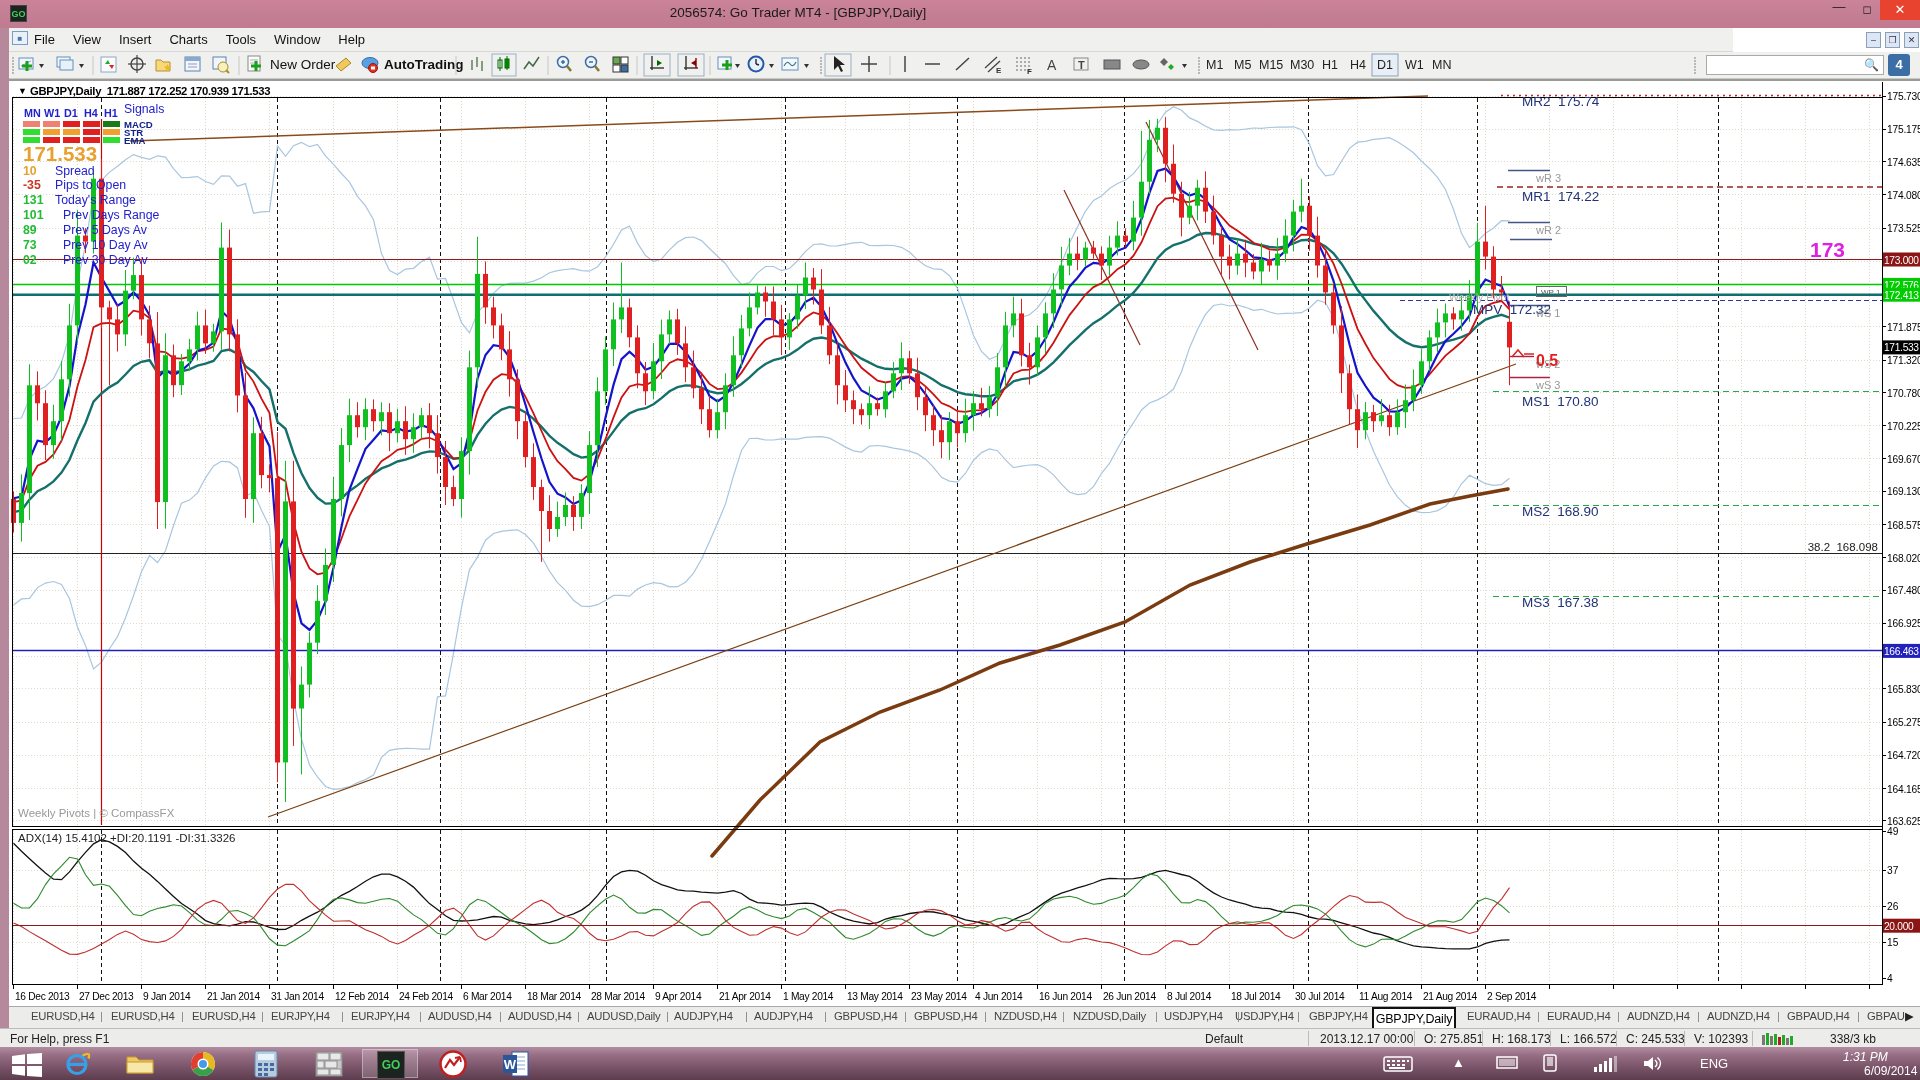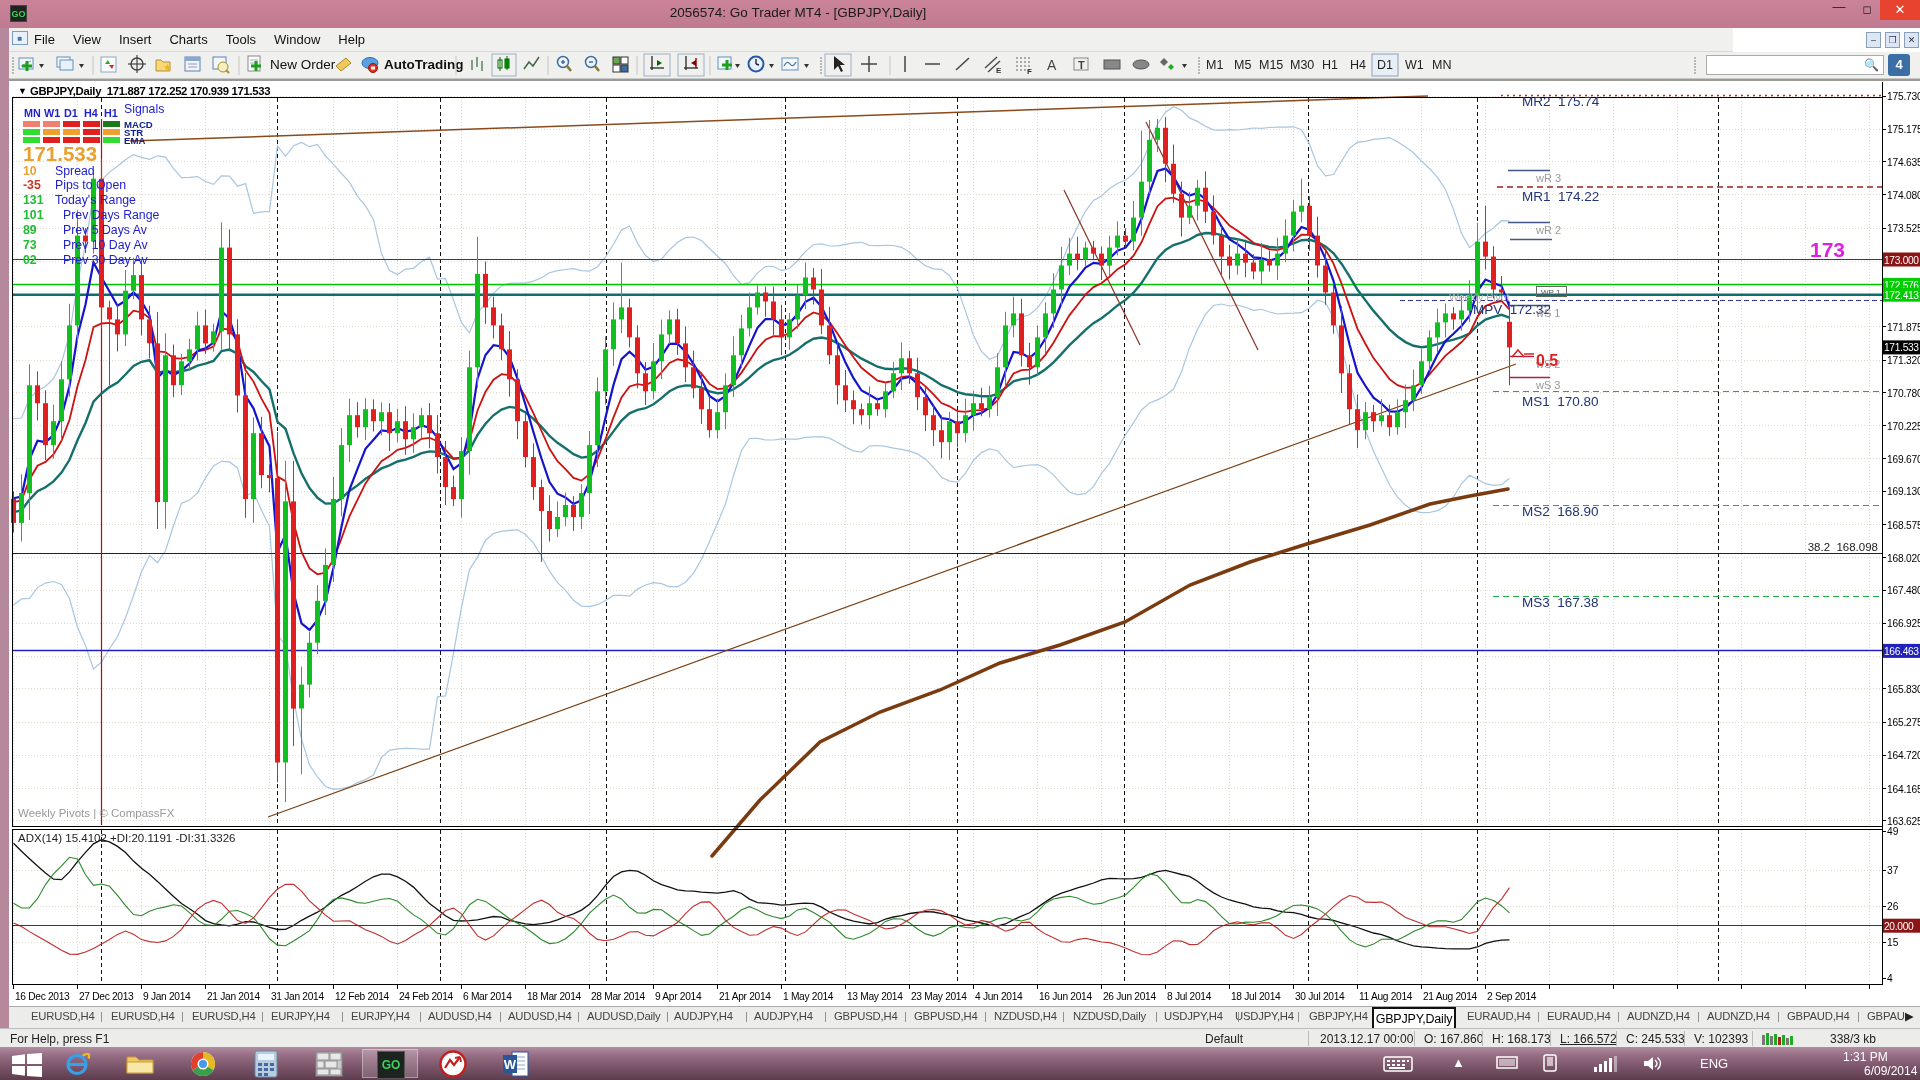--- a/index.html
+++ b/index.html
@@ -969,25 +969,25 @@
       <span class="tab" style="left:1848px;color:#888;">|</span>
       <div id="activetab">GBPJPY,Daily</div>
       <span class="tab" style="left:1896px;color:#222;">▶</span>
     </div>
   <div class="abs" id="statusbar">
     <span class="sfield" style="left:10px;">For Help, press F1</span>
     <span class="sfield" style="left:1205px;">Default</span>
     <span class="ssep" style="left:1308px;"></span>
     <span class="sfield" style="left:1320px;">2013.12.17 00:00</span>
     <span class="ssep" style="left:1414px;"></span>
-    <span class="sfield" style="left:1424px;">O: 167.860</span>
+    <span class="sfield" style="left:1424px;">O: 275.851</span>
     <span class="ssep" style="left:1482px;"></span>
     <span class="sfield" style="left:1492px;">H: 168.173</span>
     <span class="ssep" style="left:1550px;"></span>
-    <span class="sfield" style="left:1560px;text-decoration:underline;">L: 166.572</span>
+    <span class="sfield" style="left:1560px;">L: 166.572</span>
     <span class="ssep" style="left:1616px;"></span>
     <span class="sfield" style="left:1626px;">C: 245.533</span>
     <span class="ssep" style="left:1684px;"></span>
     <span class="sfield" style="left:1694px;">V: 102393</span>
     <span class="ssep" style="left:1752px;"></span>
     <svg class="sfield" style="left:1762px;top:4px;" width="40" height="12">
       <rect x="0" y="2" width="3" height="10" fill="#777"></rect>
         <rect x="4" y="0" width="3" height="12" fill="#2a2"></rect>
       <rect x="8" y="3" width="3" height="9" fill="#777"></rect>
         <rect x="12" y="1" width="3" height="11" fill="#2a2"></rect>
@@ -1100,16 +1100,16 @@
           <rect x="10" y="5" width="3" height="11"></rect>
           <rect x="15" y="2" width="3" height="14"></rect>
           <rect x="20" y="0" width="3" height="16" opacity="0.45"></rect>
         </g>
       </svg>
       <svg class="abs" style="left:1642px;top:8px;" width="20" height="17" viewBox="0 0 20 17">
         <path d="M2 6 h4 l5-4 v13 l-5-4 h-4 z" fill="#fff"></path>
         <path d="M13 5 q4 3.5 0 7 M15.5 2.5 q6 5.5 0 12" stroke="#fff" fill="none" stroke-width="1.4"></path>
       </svg>
       <div class="traytxt" style="left:1700px;top:9px;font-size:13px;">ENG</div>
-      <div class="traytxt" style="left:1843px;top:3px;">1:31 PM</div>
+      <div class="traytxt" style="left:1843px;top:3px;font-style:italic;">1:31 PM</div>
       <div class="traytxt" style="left:1836px;top:17px;margin-left:28px;">6/09/2014</div>
     </div>
 </div>
 
 </body></html>

